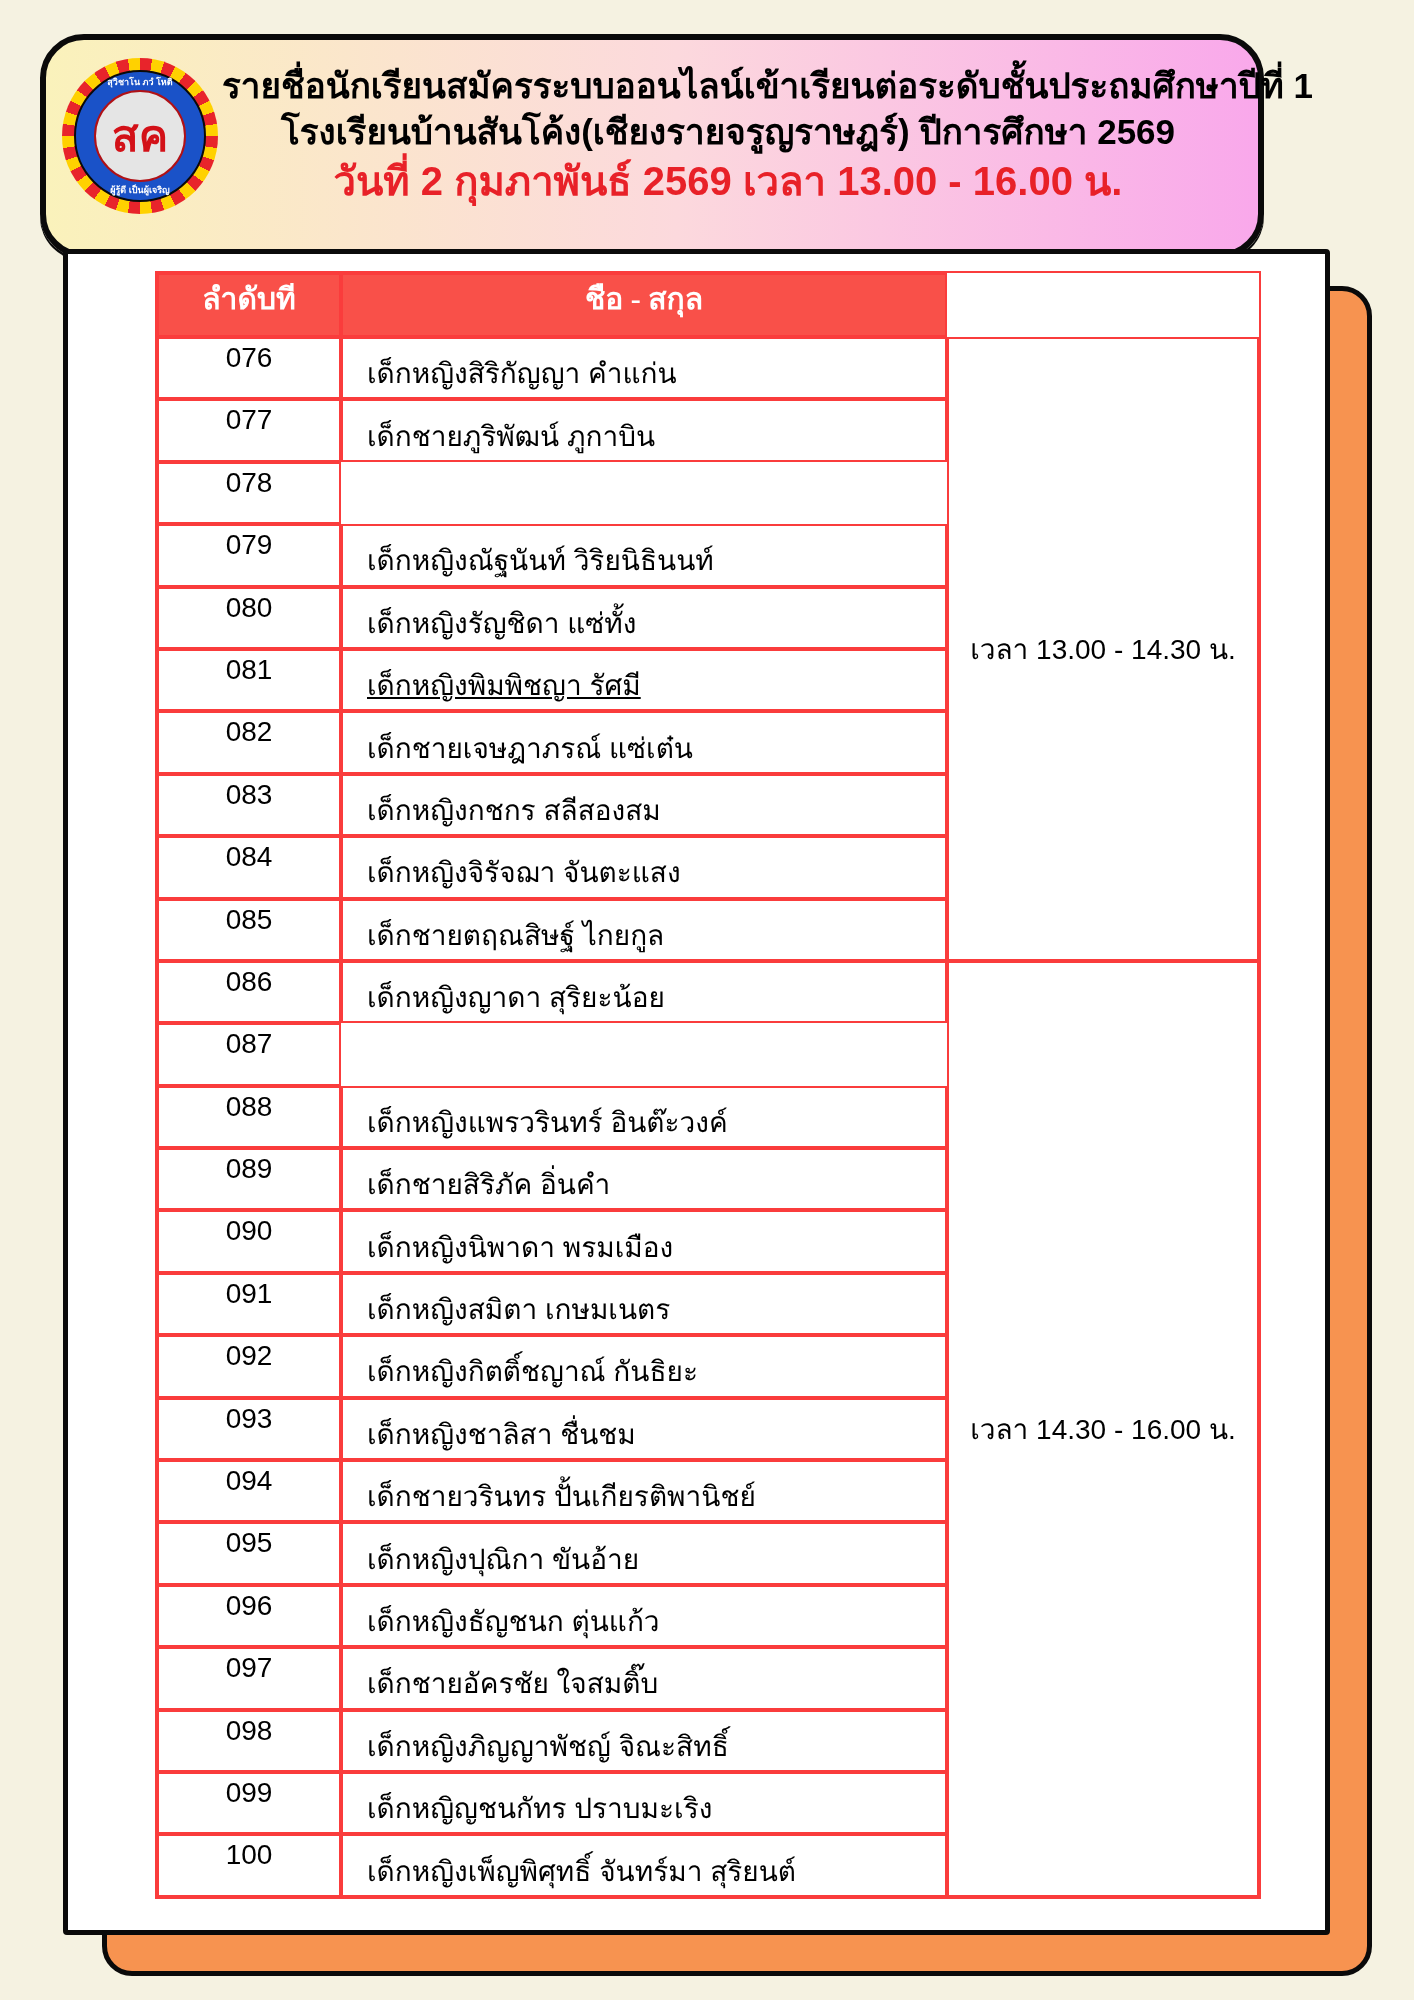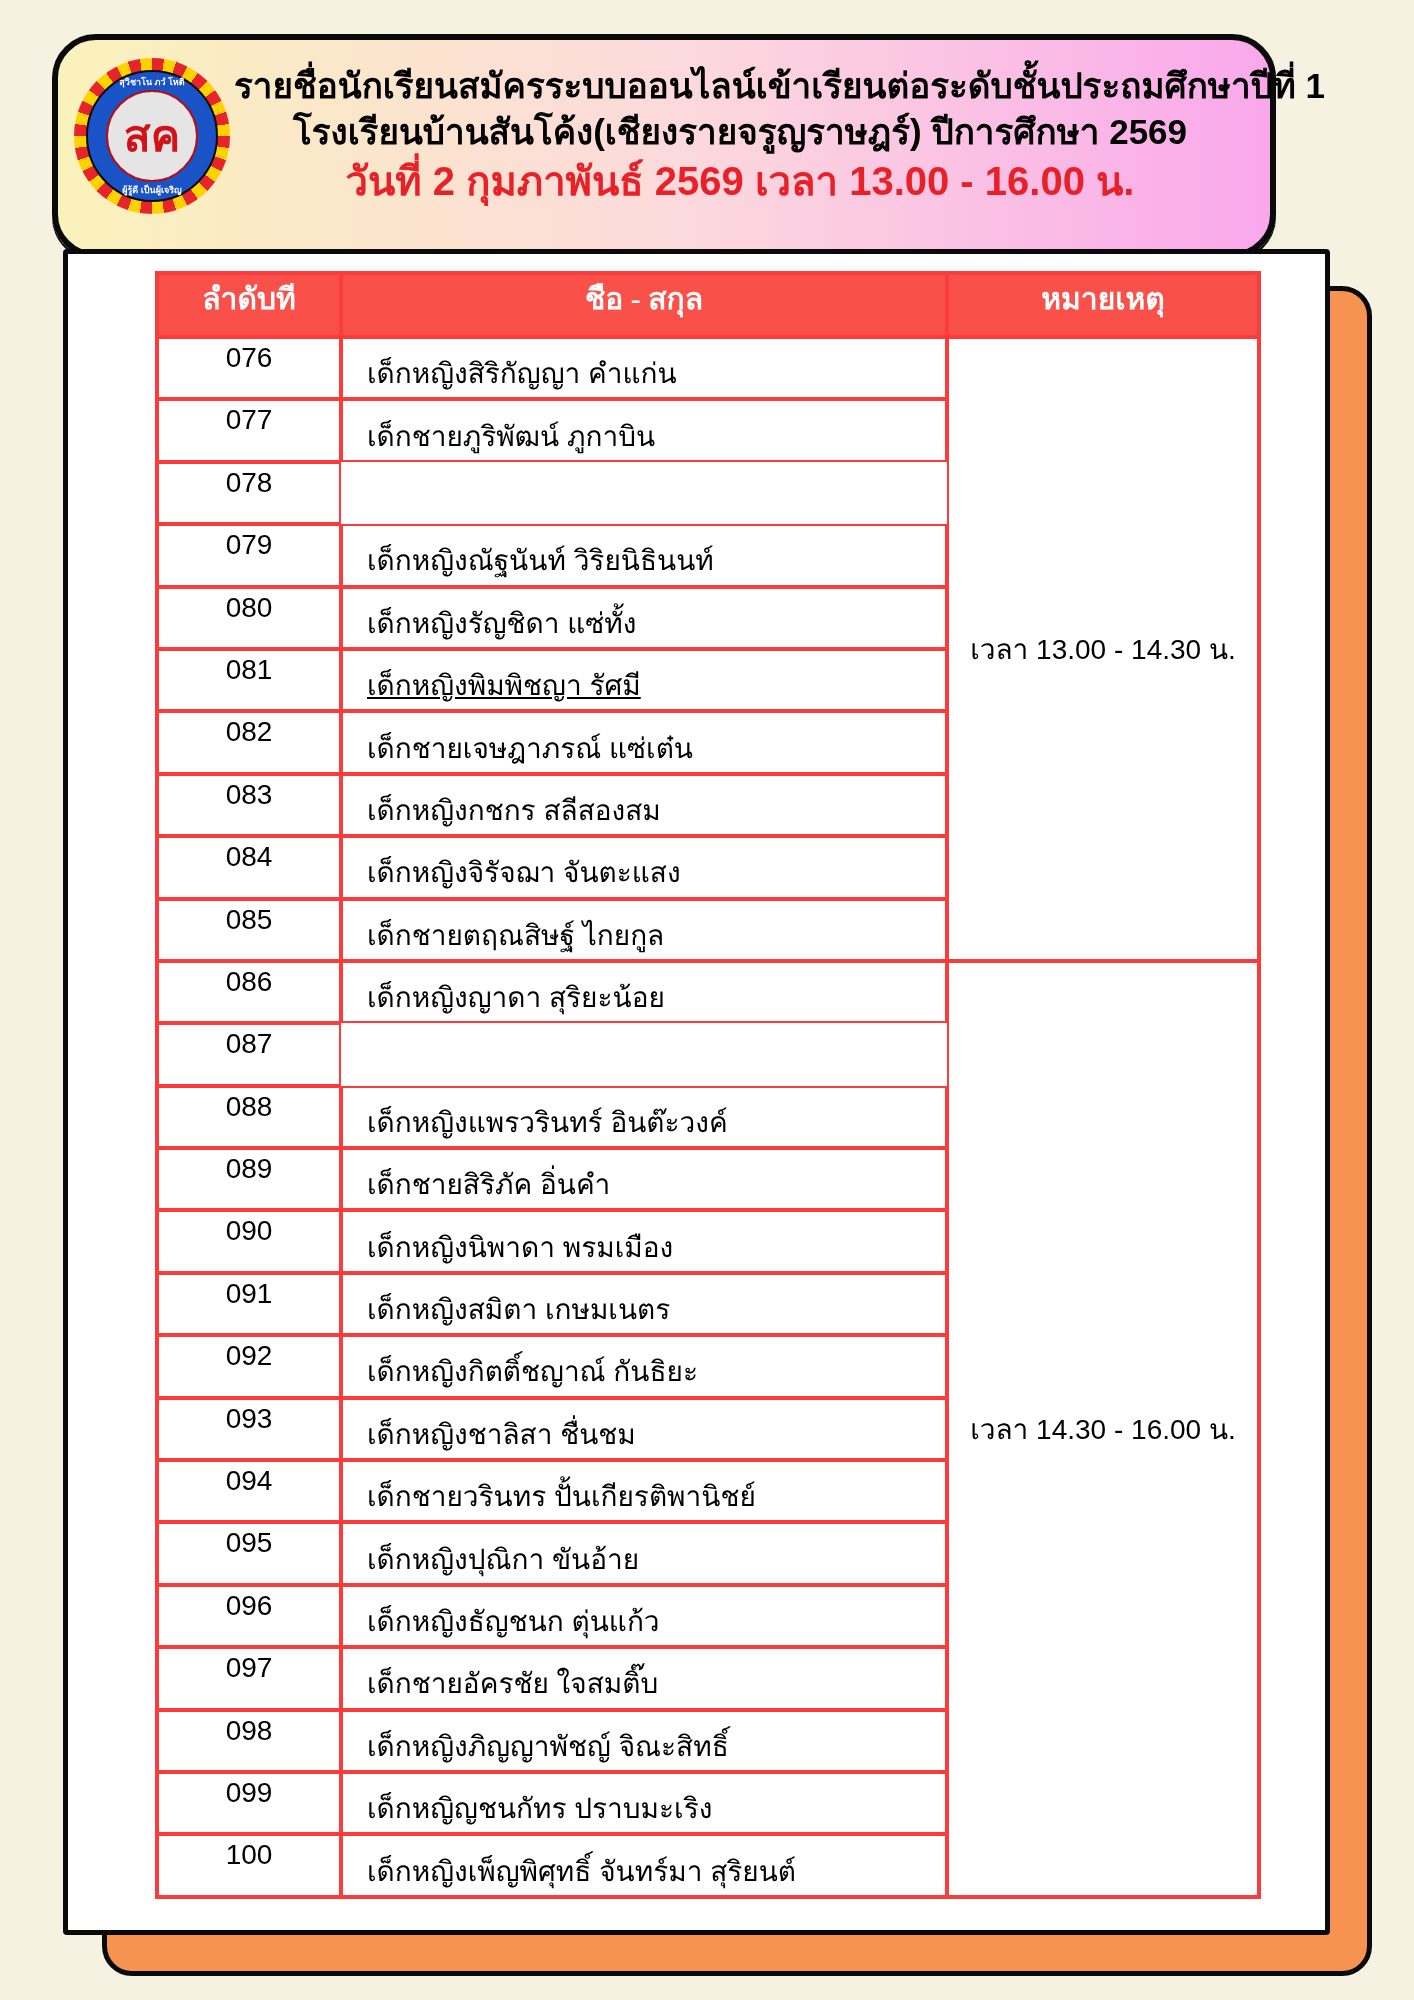--- a/index.html
+++ b/index.html
@@ -7,21 +7,20 @@
     width:1414px;height:2000px;position:relative;overflow:hidden;
     background:#F5F2E1;
     font-family:"Liberation Sans", sans-serif;
     color:#000;
   }
   .header-card{
     position:absolute;left:40px;top:34px;width:1224px;height:224px;
     box-sizing:border-box;border:6px solid #0A0A0A;border-radius:44px;
     background:linear-gradient(90deg,#FAF2BB 0%,#FCD9DD 52%,#F9A8EB 100%);
     box-shadow:0 3px 0 #0A0A0A;
-    margin-left:12px;
   }
   .logo{position:absolute;left:16px;top:18px;width:156px;height:156px;}
   .logo-star{
     position:absolute;inset:0;border-radius:50%;
     background:repeating-conic-gradient(#E8242B 0deg 9deg,#FFD100 9deg 18deg);
   }
   .logo-ring{
     position:absolute;left:12px;top:12px;right:12px;bottom:12px;border-radius:50%;
     background:#1A52C8;border:2px solid #0A0A0A;
   }
@@ -99,21 +98,20 @@
       <div class="t3">วันที่ 2 กุมภาพันธ์ 2569 เวลา 13.00 - 16.00 น.</div>
     </div>
   </div>
 
   <div class="orange-card"></div>
   <div class="white-card"></div>
 
   <div class="grid" id="student-table">
       <div class="cell hcell" style="grid-area: 1 / 1;">ลำดับที</div>
       <div class="cell hcell" style="grid-area: 1 / 2; font-family: Liberation Serif, serif;">ชือ - สกุล</div>
-      <div class="cell hcell" style="grid-area: 1 / 3;">หมายเหตุ</div>
       <div class="cell ncell" style="grid-area: 2 / 1;">076</div>
       <div class="cell namecell" style="grid-area: 2 / 2;">เด็กหญิงสิริกัญญา คำแก่น</div>
       <div class="cell ncell" style="grid-area: 3 / 1;">077</div>
       <div class="cell namecell" style="grid-area: 3 / 2;">เด็กชายภูริพัฒน์ ภูกาบิน</div>
       <div class="cell ncell" style="grid-area: 4 / 1;">078</div>
       <div class="cell ncell" style="grid-area: 5 / 1;">079</div>
       <div class="cell namecell" style="grid-area: 5 / 2;">เด็กหญิงณัฐนันท์ วิริยนิธินนท์</div>
       <div class="cell ncell" style="grid-area: 6 / 1;">080</div>
       <div class="cell namecell" style="grid-area: 6 / 2; text-align: center;">เด็กหญิงรัญชิดา แซ่ทั้ง</div>
       <div class="cell ncell" style="grid-area: 7 / 1;">081</div>

